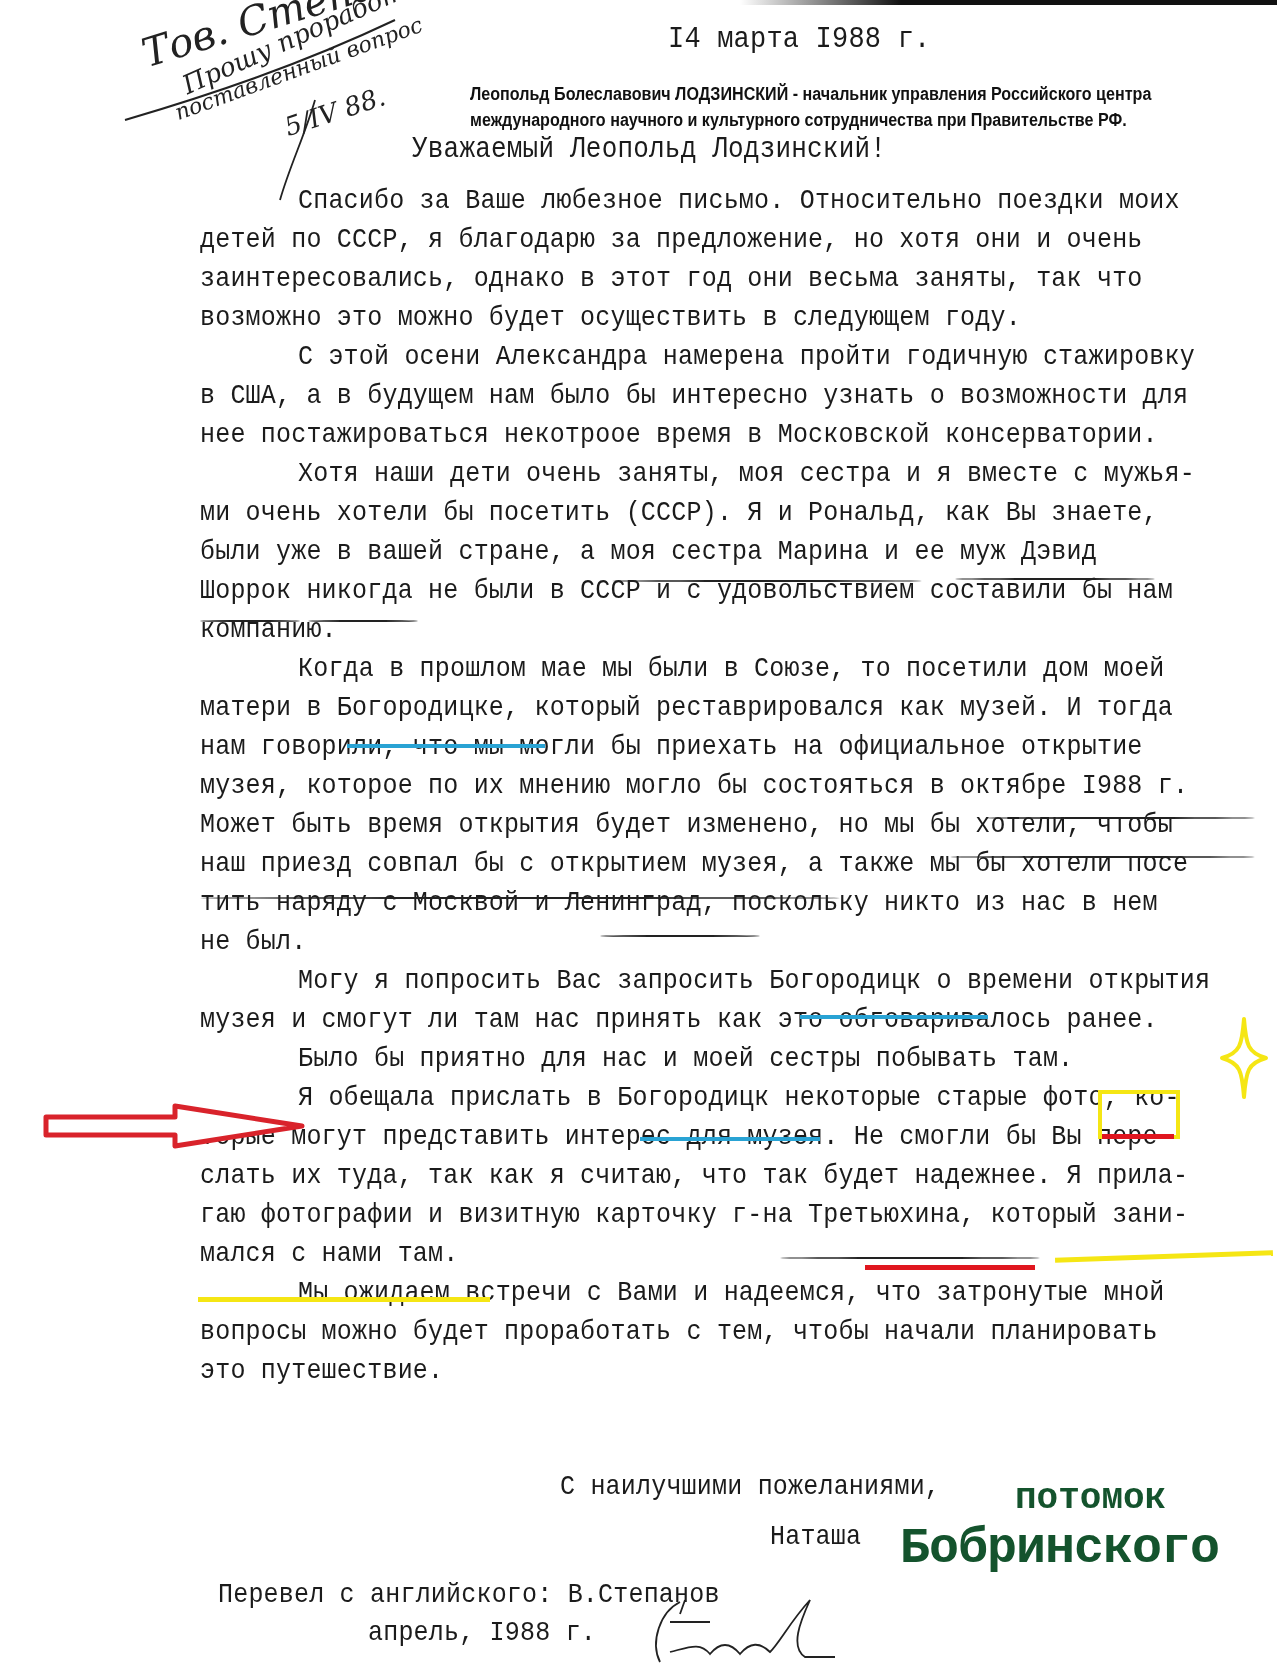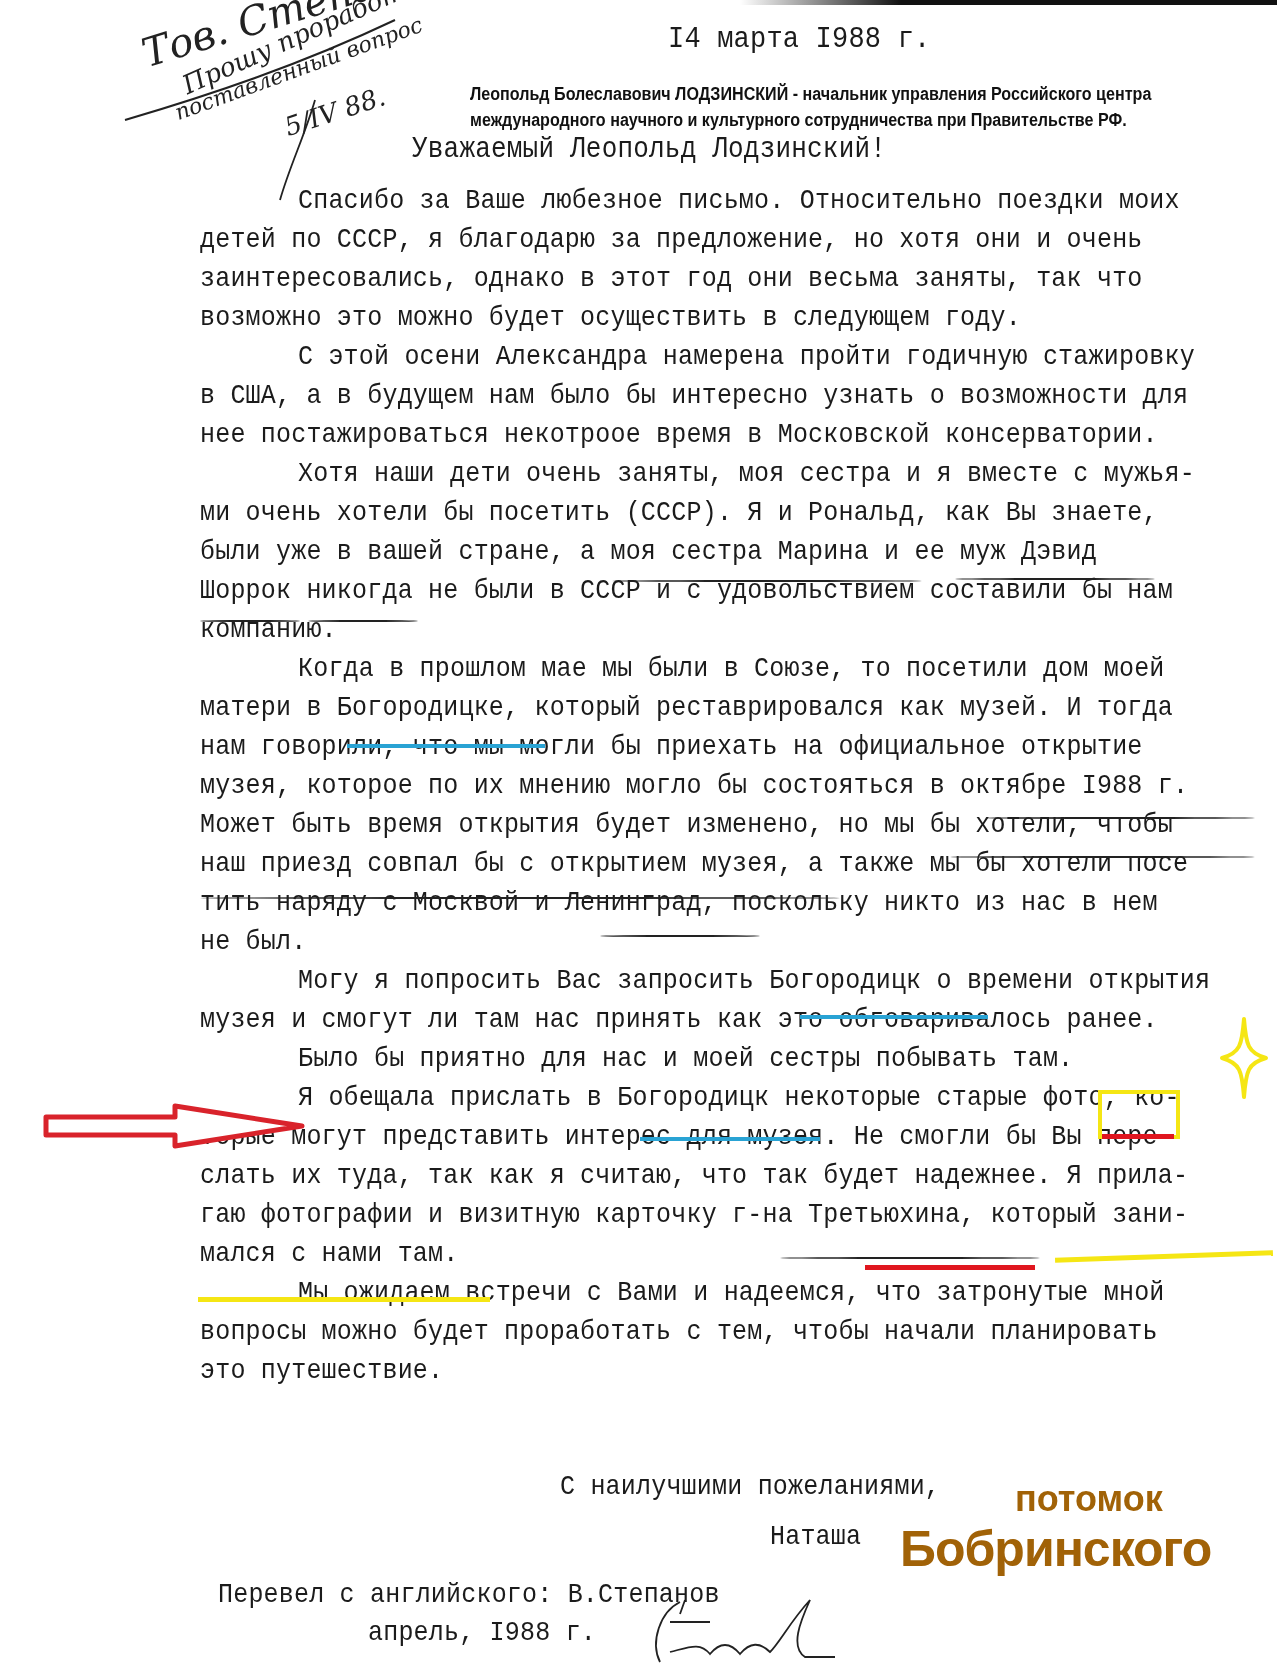--- a/index.html
+++ b/index.html
@@ -16,21 +16,21 @@
   .handwriting { position: absolute; font-family: "DejaVu Serif", serif; font-style: italic; color: #222; white-space: nowrap; transform-origin: left bottom; }
 
   .ul { position: absolute; height: 0; }
   .ul-black { border-bottom: 2px solid #222; border-radius: 50%; }
   .ul-blue { border-bottom: 4px solid #29a3d4; }
   .ul-yellow { border-bottom: 5px solid #f5e614; }
   .ul-red { border-bottom: 5px solid #e0161f; }
 
   .box-yellow { position: absolute; border: 4px solid #f5e614; }
 
-  .brand { position: absolute; font-family: Liberation Sans, sans-serif; font-weight: bold; color: #a16207; white-space: nowrap; }
+  .brand { position: absolute; font-family: Liberation Mono, monospace; font-weight: bold; color: #14532d; white-space: nowrap; }
 </style>
 </head>
 <body>
 
 <div class="topbar"></div>
 
 <div>
   <div class="handwriting" style="left:150px; top:30px; font-size:40px; transform: rotate(-17deg);">Тов. Степанову В.В.</div>
   <svg style="position:absolute;left:120px;top:10px;" width="280" height="120">
     <path d="M5 110 C 90 85, 180 55, 275 10" stroke="#222" stroke-width="2" fill="none"></path>

